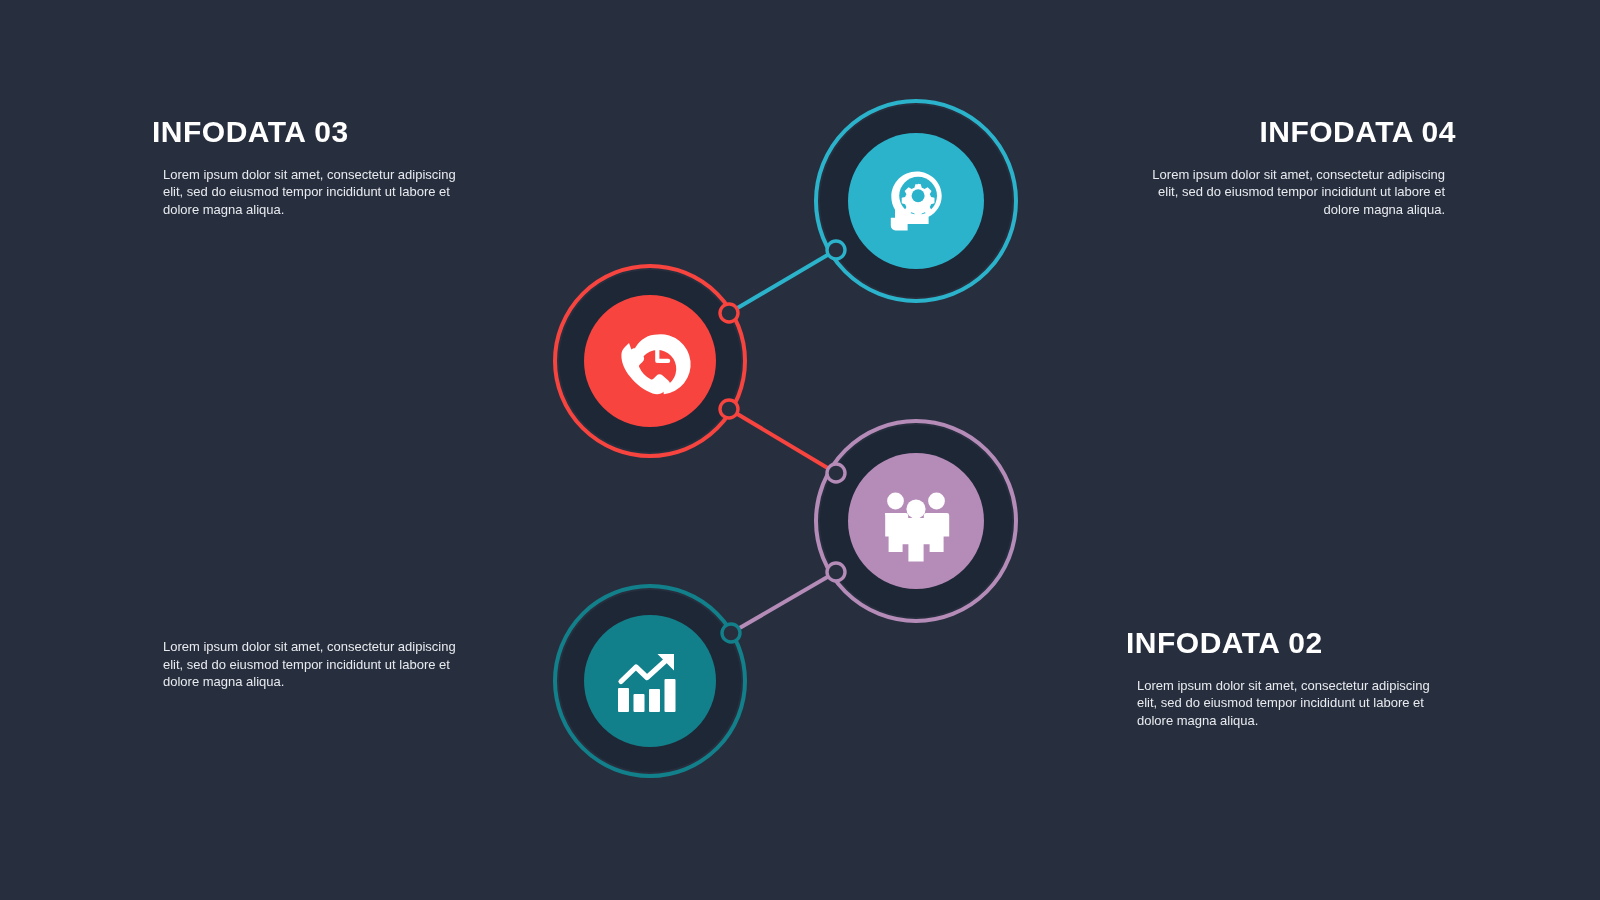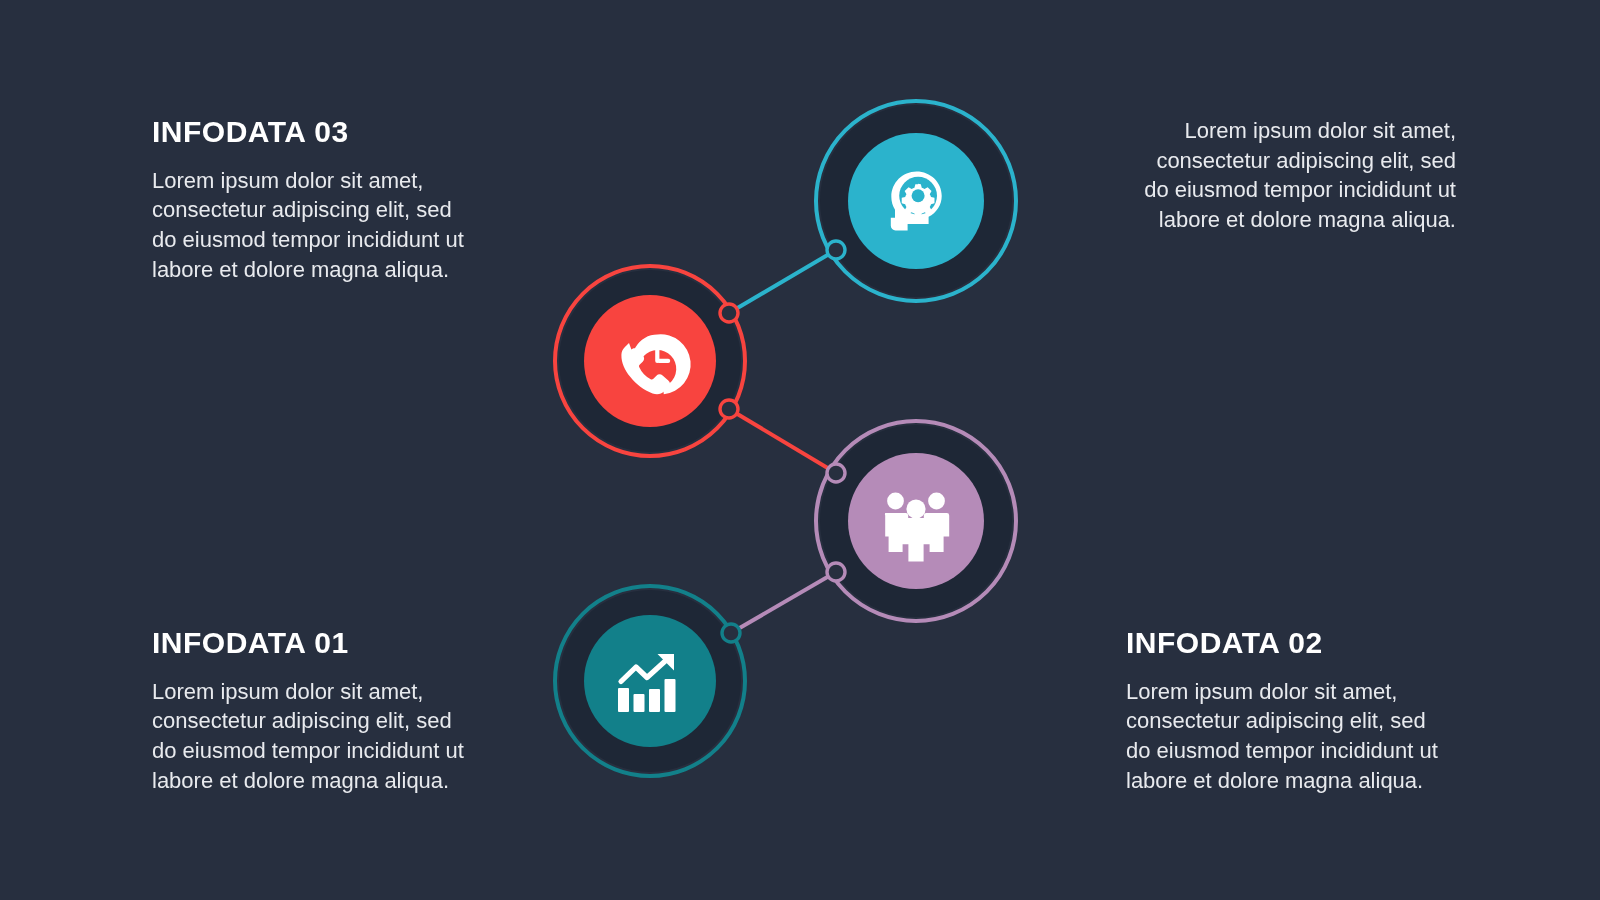--- a/index.html
+++ b/index.html
@@ -13,21 +13,21 @@
   #stage{position:absolute;inset:0;width:1564px;height:900px;}
   .svg-layer{position:absolute;left:0;top:0;width:1600px;height:900px;}
 
   .text-block{position:absolute;width:330px;}
   .tb-title{
     font-size:30px;font-weight:bold;color:#ffffff;
     letter-spacing:0.5px;margin:0 0 18px 0;line-height:1.05;
     white-space:nowrap;
   }
   .tb-body{
-    font-size:22px;color:#e8eaee;line-height:1.35;margin:0;
+    font-size:13px;color:#e8eaee;line-height:1.35;margin:11px;
     font-weight:400;
   }
   .align-left{text-align:left;}
   .align-right{text-align:right;}
 
   #block-03{left:152px;top:116px;}
   #block-04{left:1126px;top:116px;text-align:right;}
   #block-01{left:152px;top:627px;}
   #block-02{left:1126px;top:627px;text-align:left;}
 </style>
@@ -117,25 +117,25 @@
       </g>
     </g>
   </svg>
 
   <div class="text-block align-left" id="block-03">
     <h2 class="tb-title">INFODATA 03</h2>
     <p class="tb-body">Lorem ipsum dolor sit amet, consectetur adipiscing elit, sed do eiusmod tempor incididunt ut labore et dolore magna aliqua.</p>
   </div>
 
   <div class="text-block align-right" id="block-04">
+    <h2 class="tb-title">INFODATA 04</h2>
     <p class="tb-body">Lorem ipsum dolor sit amet, consectetur adipiscing elit, sed do eiusmod tempor incididunt ut labore et dolore magna aliqua.</p>
   </div>
 
   <div class="text-block align-left" id="block-01">
-    <h2 class="tb-title">INFODATA 01</h2>
     <p class="tb-body">Lorem ipsum dolor sit amet, consectetur adipiscing elit, sed do eiusmod tempor incididunt ut labore et dolore magna aliqua.</p>
   </div>
 
   <div class="text-block align-right" id="block-02">
     <h2 class="tb-title">INFODATA 02</h2>
     <p class="tb-body">Lorem ipsum dolor sit amet, consectetur adipiscing elit, sed do eiusmod tempor incididunt ut labore et dolore magna aliqua.</p>
   </div>
 
 </div>
 

